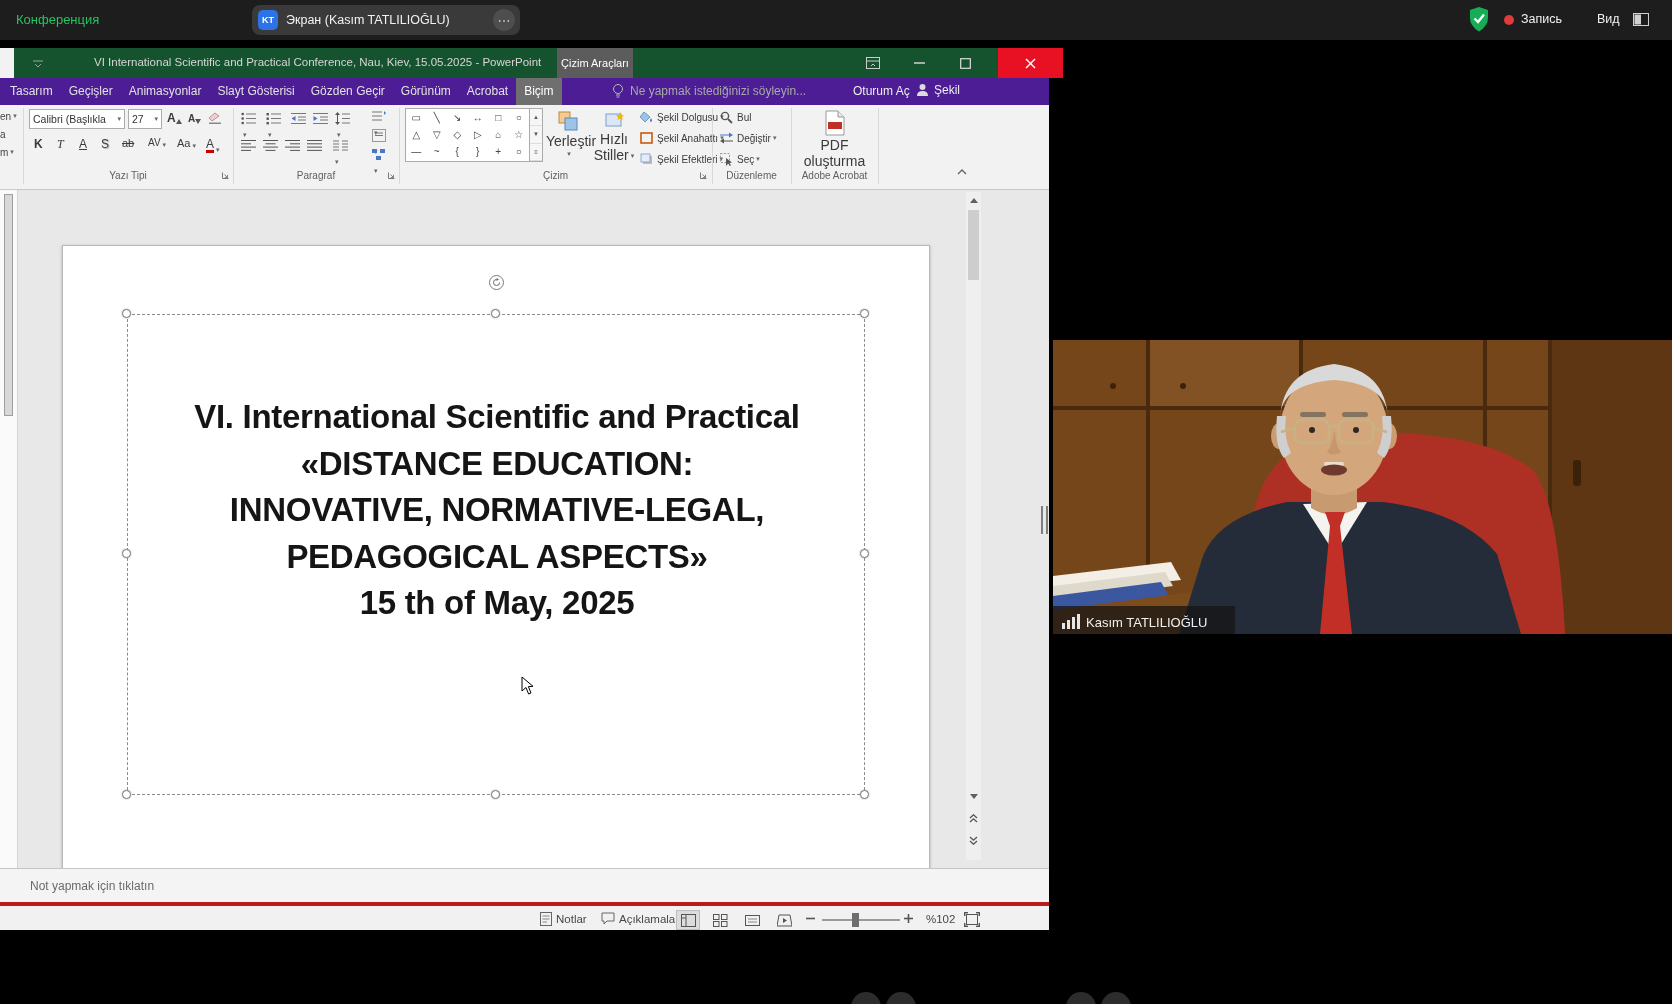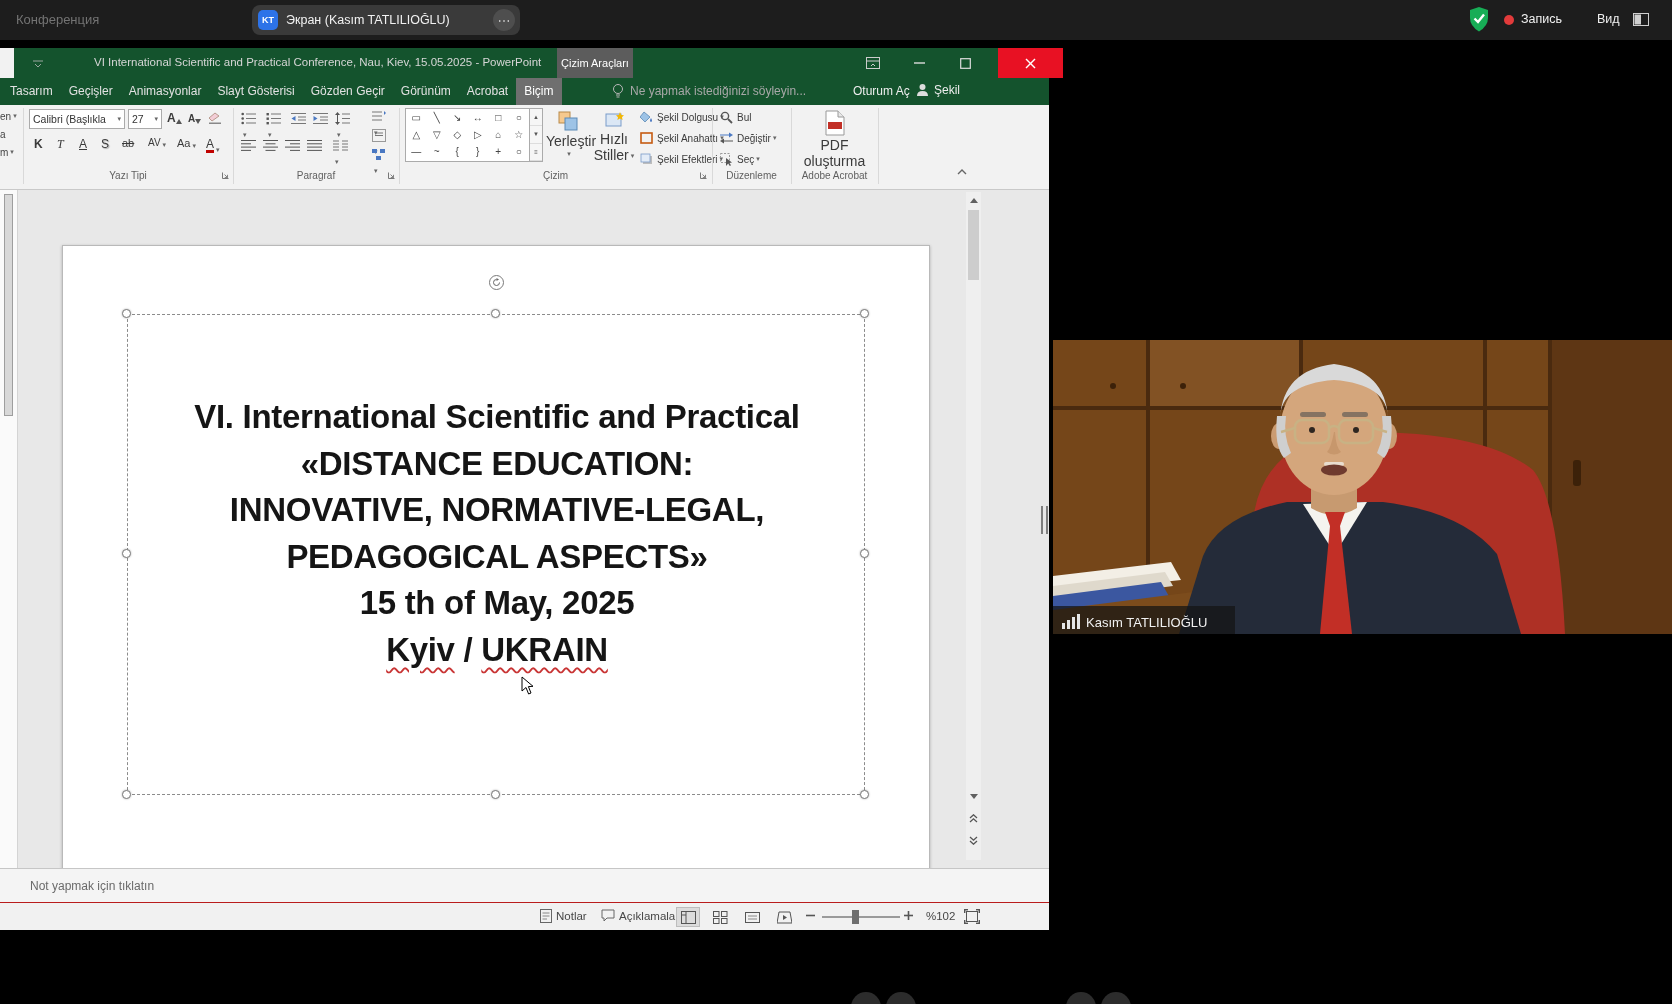--- a/index.html
+++ b/index.html
@@ -2,21 +2,21 @@
 <html><head>
 <meta charset="utf-8">
 <style>
   *{margin:0;padding:0;box-sizing:border-box}
   html,body{width:1672px;height:1004px;overflow:hidden;background:#000;font-family:"Liberation Sans",sans-serif}
   #screen{position:relative;width:1672px;height:1004px;background:#000;overflow:hidden}
   svg{display:block}
 
   
   #mtgbar{position:absolute;left:0;top:0;width:1672px;height:40px;background:#1d1d1d}
-  #mtg-title{position:absolute;left:16px;top:12px;font-size:13px;color:#737373}
+  #mtg-title{position:absolute;left:16px;top:12px;font-size:13px;color:#22c55e}
   #mtg-tab{position:absolute;left:252px;top:5px;width:268px;height:30px;background:#3a3a3a;border-radius:8px;display:flex;align-items:center;padding:0 5px 0 6px;gap:8px}
   #kt-badge{width:20px;height:20px;border-radius:5px;background:#2d73e8;color:#fff;font-size:9px;font-weight:bold;display:flex;align-items:center;justify-content:center;flex:0 0 auto}
   #mtg-tab-label{font-size:12.5px;color:#f2f2f2;white-space:nowrap;overflow:hidden}
   #mtg-tab-menu{margin-left:auto;width:22px;height:22px;border-radius:50%;background:#4e4e4e;color:#ddd;display:flex;align-items:center;justify-content:center;flex:0 0 auto}
   #mtg-tab-menu::before{content:"⋯";font-size:13px;line-height:1}
   #mtg-shield{position:absolute;left:1468px;top:6px}
   #rec-dot{position:absolute;left:1504px;top:15px;width:10px;height:10px;border-radius:50%;background:#e23b3b}
   #rec-label{position:absolute;left:1521px;top:12px;font-size:12.5px;color:#f0f0f0}
   #view-label{position:absolute;left:1597px;top:12px;font-size:12.5px;color:#f0f0f0}
   #view-icon{position:absolute;left:1633px;top:13px}
@@ -26,21 +26,21 @@
   #titlebar{position:absolute;left:14px;top:0;width:1049px;height:30px;background:#14532d}
   #qat-icon{position:absolute;left:18px;top:9px;opacity:.8}
   #ppt-title{position:absolute;left:80px;top:8px;width:430px;text-align:center;font-size:11.5px;color:#d6d6d6;white-space:nowrap}
   #ctxgroup{position:absolute;left:543px;top:0;width:76px;height:30px;background:#5c5c5c;color:#fff;font-size:11px;display:flex;align-items:center;justify-content:center}
   .winbtn{position:absolute;top:0;height:30px;display:flex;align-items:center;justify-content:center}
   #btn-ribbonopt{left:838px;width:42px}
   #btn-min{left:884px;width:42px}
   #btn-max{left:930px;width:42px}
   #btn-close{left:984px;width:65px;background:#e81123}
 
-  #tabrow{position:absolute;left:0;top:30px;width:1049px;height:27px;background:#14532d}
+  #tabrow{position:absolute;left:0;top:30px;width:1049px;height:27px;background:#4c1d95}
   #ribbon-tabs{position:absolute;left:2px;top:0;height:27px;display:flex}
   .rtab{padding:0 8px;line-height:26px;font-size:12px;color:#e2e2e2;white-space:nowrap}
   .rtab.act{background:#6f6f6f;color:#fff}
   #tellme{position:absolute;left:612px;top:5px;display:flex;align-items:center;gap:6px}
   #tellme-text{font-size:12px;color:#a8a8a8;white-space:nowrap}
   #signin{position:absolute;left:853px;top:6px;font-size:12px;color:#eee}
   #share{position:absolute;left:916px;top:5px;display:flex;align-items:center;gap:5px;font-size:12px;color:#eee}
 
   
   #ribbon{position:absolute;left:0;top:57px;width:1049px;height:85px;background:#f2f2f2;border-bottom:1px solid #c9c9c9}
@@ -75,21 +75,21 @@
   .sline{white-space:pre}
   .wavy{text-decoration:underline;text-decoration-style:wavy;text-decoration-color:#c93535;text-decoration-thickness:2px;text-underline-offset:6px}
   #cursor{position:absolute;left:458px;top:430px}
   #vscroll{position:absolute;left:966px;top:2px;width:15px;height:668px;background:#efefef}
   .scbtn{position:absolute;left:0;width:15px;height:16px;display:flex;align-items:center;justify-content:center;background:#efefef}
   #vthumb{position:absolute;left:2px;top:18px;width:11px;height:70px;background:#cdcdcd}
 
   
   #notesbar{position:absolute;left:0;top:820px;width:1049px;height:34px;background:#f4f4f4;border-top:1px solid #c6c6c6;display:flex;align-items:center}
   #notes-ph{margin-left:30px;font-size:12px;color:#6a6a6a}
-  #statusbar{position:absolute;left:0;top:854px;width:1049px;height:28px;background:#f1f1f1;border-top:1px solid #b91c1c;font-size:11.5px;color:#474747}
+  #statusbar{position:absolute;left:0;top:854px;width:1049px;height:28px;background:#f1f1f1;border-top:4px solid #b91c1c;font-size:11.5px;color:#474747}
   .stitem{position:absolute;display:flex;align-items:center;gap:4px}
   .viewbtn{position:absolute;top:4px;width:24px;height:20px;display:flex;align-items:center;justify-content:center}
   .viewbtn.act{background:#dcdcdc;border:1px solid #bdbdbd}
   #zoomtrack{position:absolute;left:822px;top:13px;width:78px;height:2px;background:#9a9a9a}
   #zoomknob{position:absolute;left:852px;top:7px;width:7px;height:14px;background:#6e6e6e}
 
   
   #panel-divider{position:absolute;left:1041px;top:506px;width:7px;height:28px;border-left:2px solid #7d7d7d;border-right:2px solid #7d7d7d}
   #video{position:absolute;left:1053px;top:340px;width:619px;height:294px;background:#222;overflow:hidden}
   #video text{font-family:"Liberation Sans",sans-serif}
@@ -545,21 +545,20 @@
               <path d="M7.5,4.5 A3,3 0 1 1 4.5,1.5" fill="none" stroke="#666"></path>
               <polygon points="4.5,0 7,1.5 4.5,3" fill="#666"></polygon>
             </svg>
         </div>
         <div id="slide-text">
             <div class="sline"><span>VI. International Scientific and Practical</span></div>
             <div class="sline"><span>«DISTANCE EDUCATION:</span></div>
             <div class="sline"><span>INNOVATIVE, NORMATIVE-LEGAL,</span></div>
             <div class="sline"><span>PEDAGOGICAL ASPECTS»</span></div>
             <div class="sline"><span>15 th of May, 2025</span></div>
-            <div class="sline"><span class="wavy">Kyiv</span><span> / </span><span class="wavy">UKRAIN</span></div>
           </div>
         <div id="cursor">
           <svg width="13" height="19" viewBox="0 0 13 19">
               <polygon points="1,1 1,15 5,11.5 7.6,18 10,17 7.4,10.6 12,10.3" fill="#fff" stroke="#000"></polygon>
             </svg>
         </div>
       </div>
 
       <div id="vscroll">
         <div class="scbtn" style="top:0">

